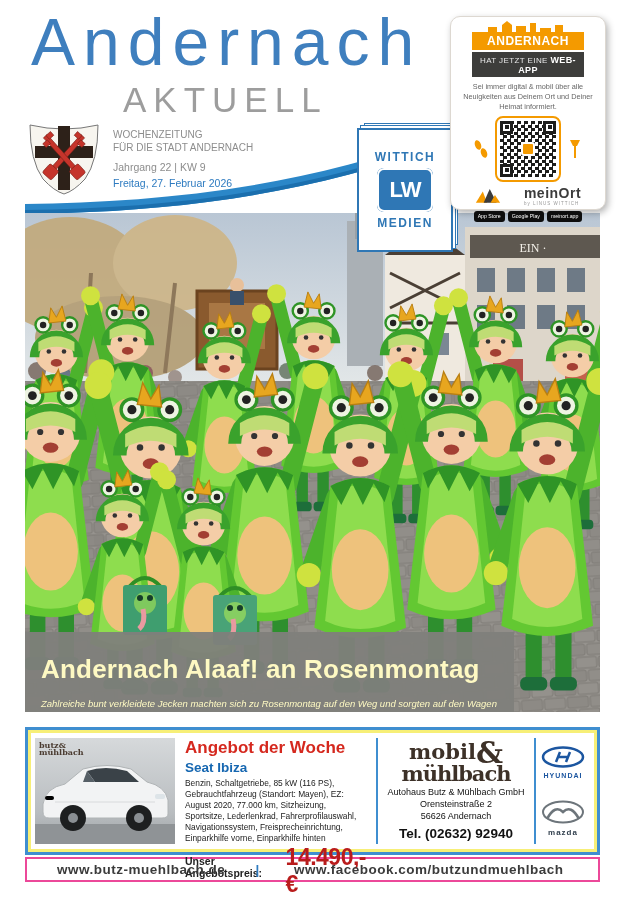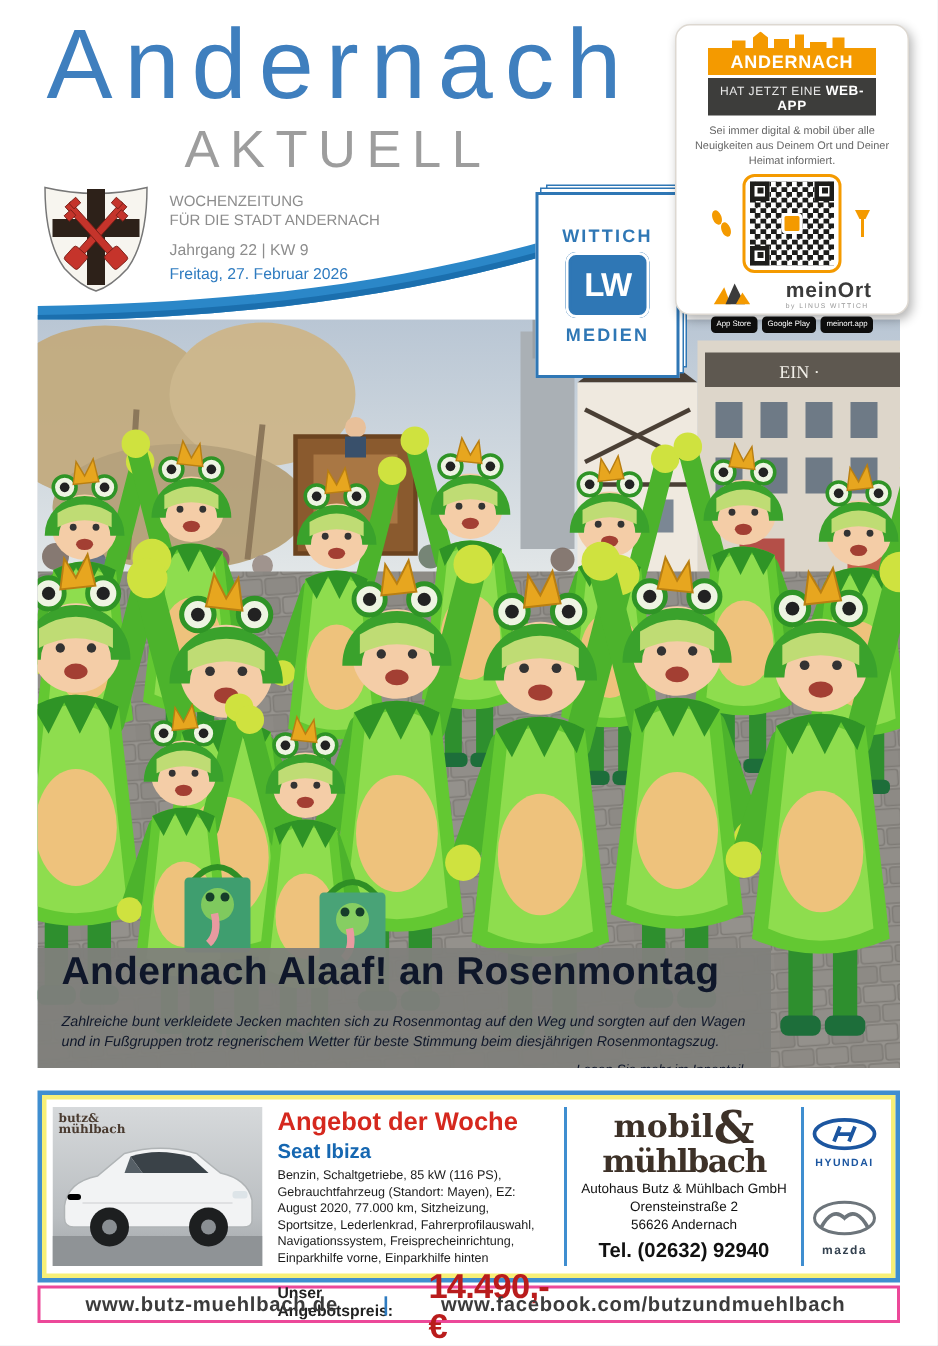--- a/index.html
+++ b/index.html
@@ -56,21 +56,21 @@
   .wa-brandname .nm{font-size:14px;font-weight:bold;color:#3b3b3b;letter-spacing:.5px;}
   .wa-brandname .by{font-size:4.5px;color:#999;letter-spacing:1px;}
   .wa-badges{display:flex;justify-content:center;gap:3px;margin-top:5px;}
   .badge{background:#0d0d0d;color:#fff;border-radius:3px;font-size:5.2px;
          padding:3px 4px;white-space:nowrap;line-height:1;}
 
   
   .photo{position:relative;width:575px;height:499px;overflow:hidden;background:#cfd6dd;}
   .photo svg{display:block;}
   .overlay{position:absolute;left:0;bottom:0;width:489px;height:80px;box-sizing:border-box;
-           background:rgba(128,127,123,.95);color:#0f172a;padding:0 16px 4px;}
+           background:rgba(128,127,123,.95);color:#fef9c3;padding:22px 16px 4px;}
   .overlay h2{margin:0;font-size:26px;font-weight:bold;letter-spacing:.2px;}
   .overlay .teaser{font-size:9.5px;font-style:italic;line-height:1.35;margin-top:13px;}
   .overlay .more{font-size:9px;font-style:italic;text-align:right;margin-top:6px;}
 
   
   .car-ad{margin-top:15px;height:128px;box-sizing:border-box;border:3px solid #3f8ed0;
           box-shadow:inset 0 0 0 3px #f7ef77;display:flex;align-items:stretch;
           padding:8px 7px;background:#fff;}
   .car-pic{width:140px;flex:0 0 140px;position:relative;}
   .car-pic svg{width:140px;height:100%;}

